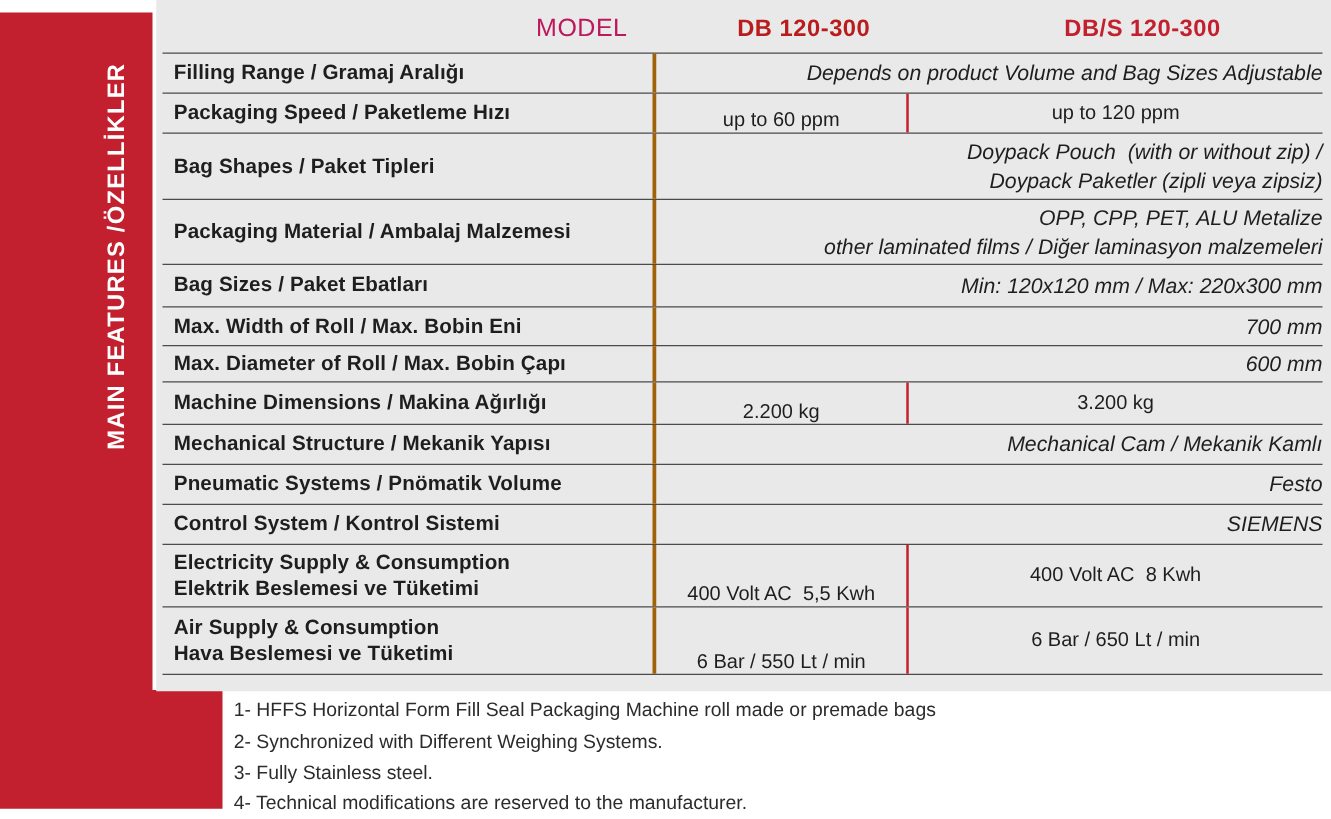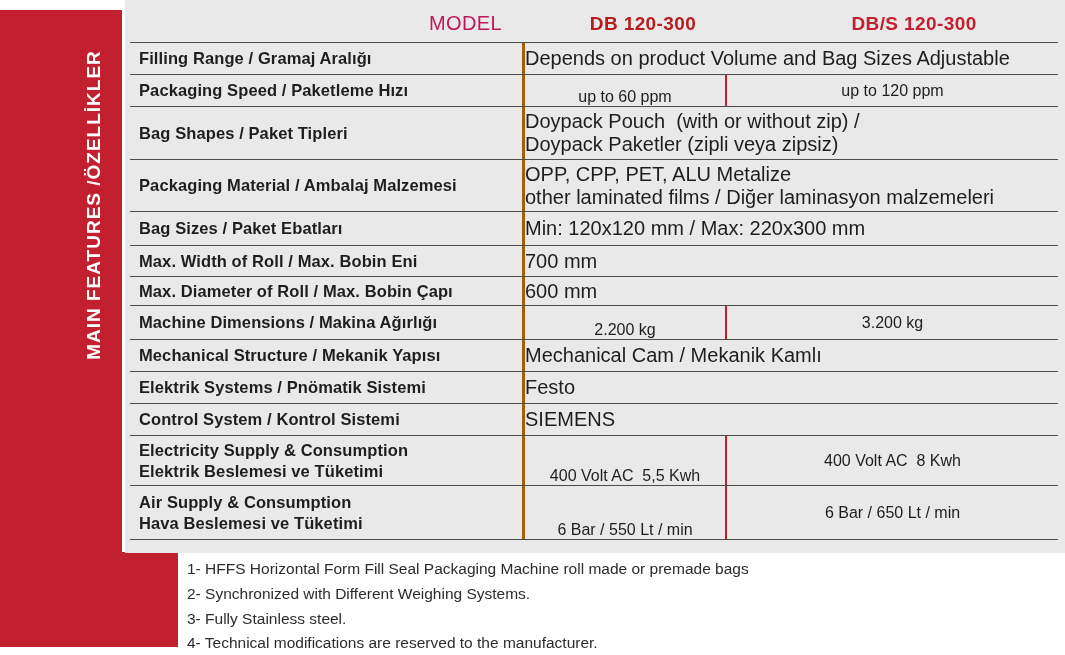--- a/index.html
+++ b/index.html
@@ -23,22 +23,22 @@
   .h0{height:43px}.h1{height:32px}.h2{height:32px}.h3{height:53px}.h4{height:52px}
   .h5{height:34px}.h6{height:31px}.h7{height:29px}.h8{height:34px}.h9{height:32px}
   .h10{height:32px}.h11{height:32px}.h12{height:50px}.h13{height:54px}
 
   .cell-label{
     width:383px;border-right:3px solid #a16207;box-sizing:content-box;
     display:flex;flex-direction:column;justify-content:center;
     padding-left:9px;font-weight:700;font-size:16.5px;line-height:21px;letter-spacing:0.1px;
   }
   .cell-value{
-    flex:1;display:flex;flex-direction:column;align-items:flex-start;justify-content:center;
-    font-size:20px;line-height:23px;text-align:center;
+    flex:1;display:flex;flex-direction:column;align-items:flex-end;justify-content:center;
+    font-size:17px;line-height:23px;text-align:center;font-style:italic;
   }
   .val-left{
     width:200px;display:flex;flex-direction:column;align-items:center;justify-content:flex-end;
     font-size:16px;text-align:center;box-sizing:border-box;
   }
   .val-right{
     flex:1;border-left:2px solid #c2202f;display:flex;flex-direction:column;
     align-items:center;justify-content:center;font-size:16px;text-align:left;box-sizing:border-box;
   }
   
@@ -157,21 +157,21 @@
         <div class="cell-label">
           <div>Mechanical Structure / Mekanik Yapısı</div>
         </div>
         <div class="cell-value">
           <div>Mechanical Cam / Mekanik Kamlı</div>
         </div>
       </div>
 
       <div class="row h10">
         <div class="cell-label">
-          <div>Elektrik Systems / Pnömatik Sistemi</div>
+          <div>Pneumatic Systems / Pnömatik Volume</div>
         </div>
         <div class="cell-value">
           <div>Festo</div>
         </div>
       </div>
 
       <div class="row h11">
         <div class="cell-label">
           <div>Control System / Kontrol Sistemi</div>
         </div>

